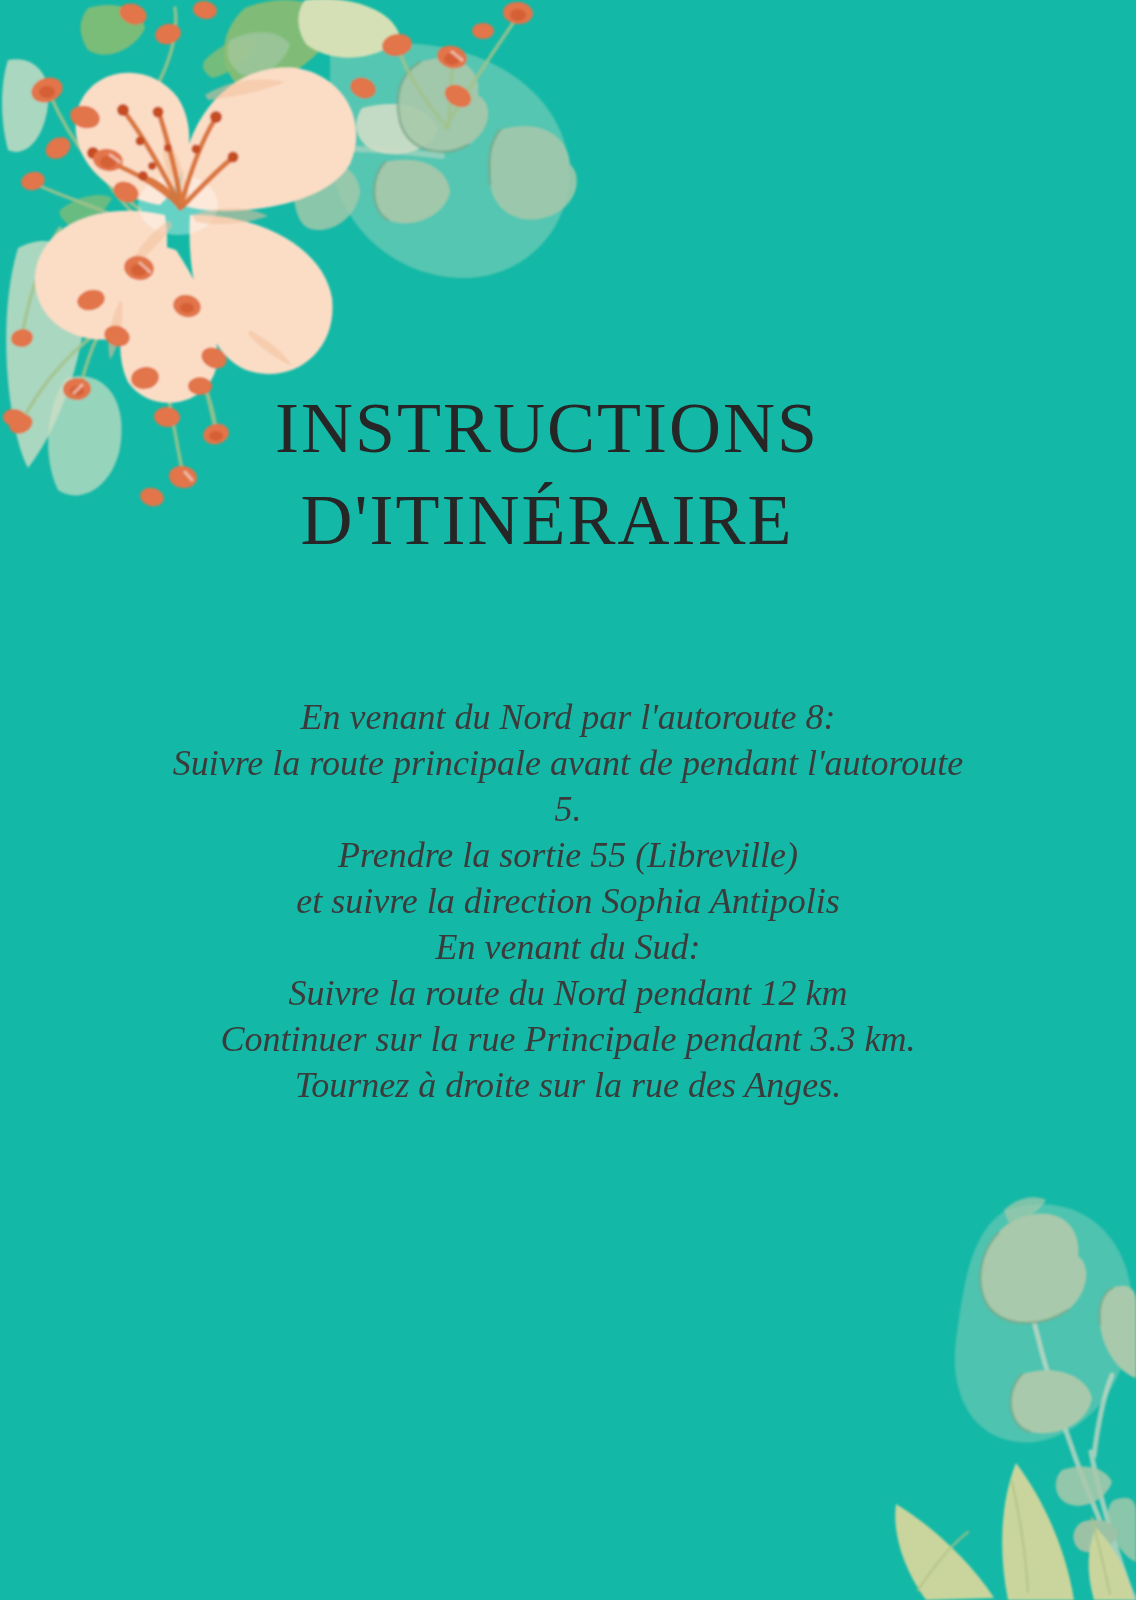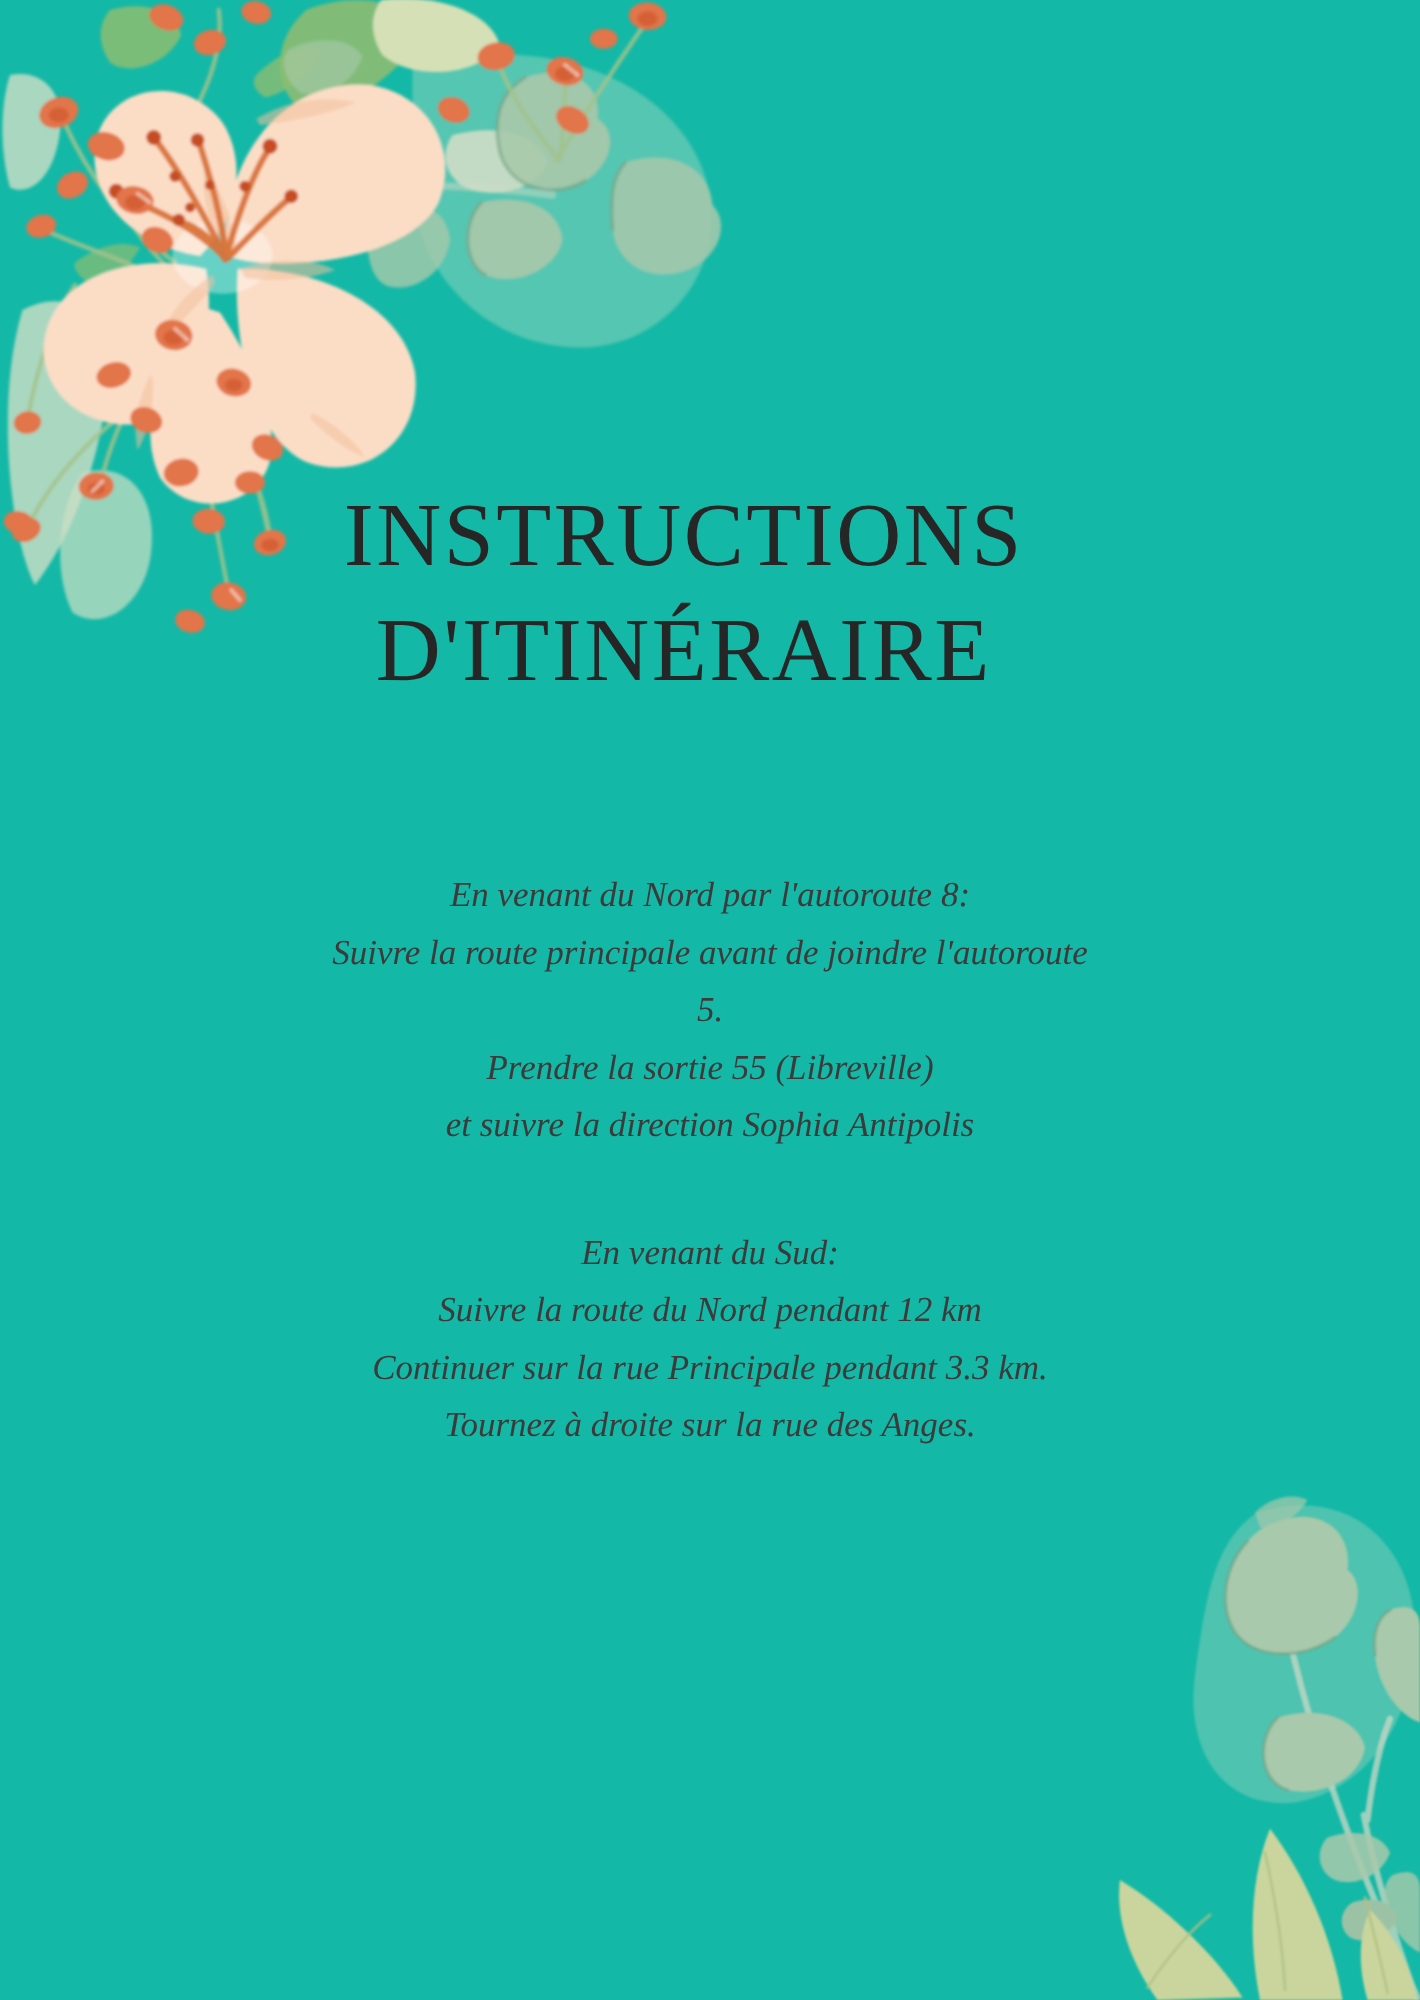--- a/index.html
+++ b/index.html
@@ -31,25 +31,25 @@
     color: #262626;
     font-weight: 400;
   }
   .directions {
     position: absolute;
     top: 694px;
     left: 0;
     width: 100%;
     text-align: center;
     font-style: italic;
-    font-size: 28px;
+    font-size: 36px;
     line-height: 46px;
     color: #3b3b3b;
   }
-  .para-south { margin-top: 56px; }
+  .para-south { }
   .line { white-space: nowrap; }
 </style>
 </head>
 <body>
 
 <div class="page">
 
   <svg class="deco deco-tl" width="620" height="510" viewBox="0 0 620 510" aria-hidden="true">
     <defs>
       <filter id="wc1" x="-15%" y="-15%" width="130%" height="130%">
@@ -209,21 +209,21 @@
   </svg>
 
   <header class="title">
     <div class="title-line">INSTRUCTIONS</div>
     <div class="title-line">D'ITINÉRAIRE</div>
   </header>
 
   <main class="directions">
     <section class="para">
       <div class="line">En venant du Nord par l'autoroute 8:</div>
-      <div class="line">Suivre la route principale avant de joindre l'autoroute</div>
+      <div class="line">Suivre la route principale avant de pendant l'autoroute</div>
       <div class="line">5.</div>
       <div class="line">Prendre la sortie 55 (Libreville)</div>
       <div class="line">et suivre la direction Sophia Antipolis</div>
     </section>
     <section class="para para-south">
       <div class="line">En venant du Sud:</div>
       <div class="line">Suivre la route du Nord pendant 12 km</div>
       <div class="line">Continuer sur la rue Principale pendant 3.3 km.</div>
       <div class="line">Tournez à droite sur la rue des Anges.</div>
     </section>

